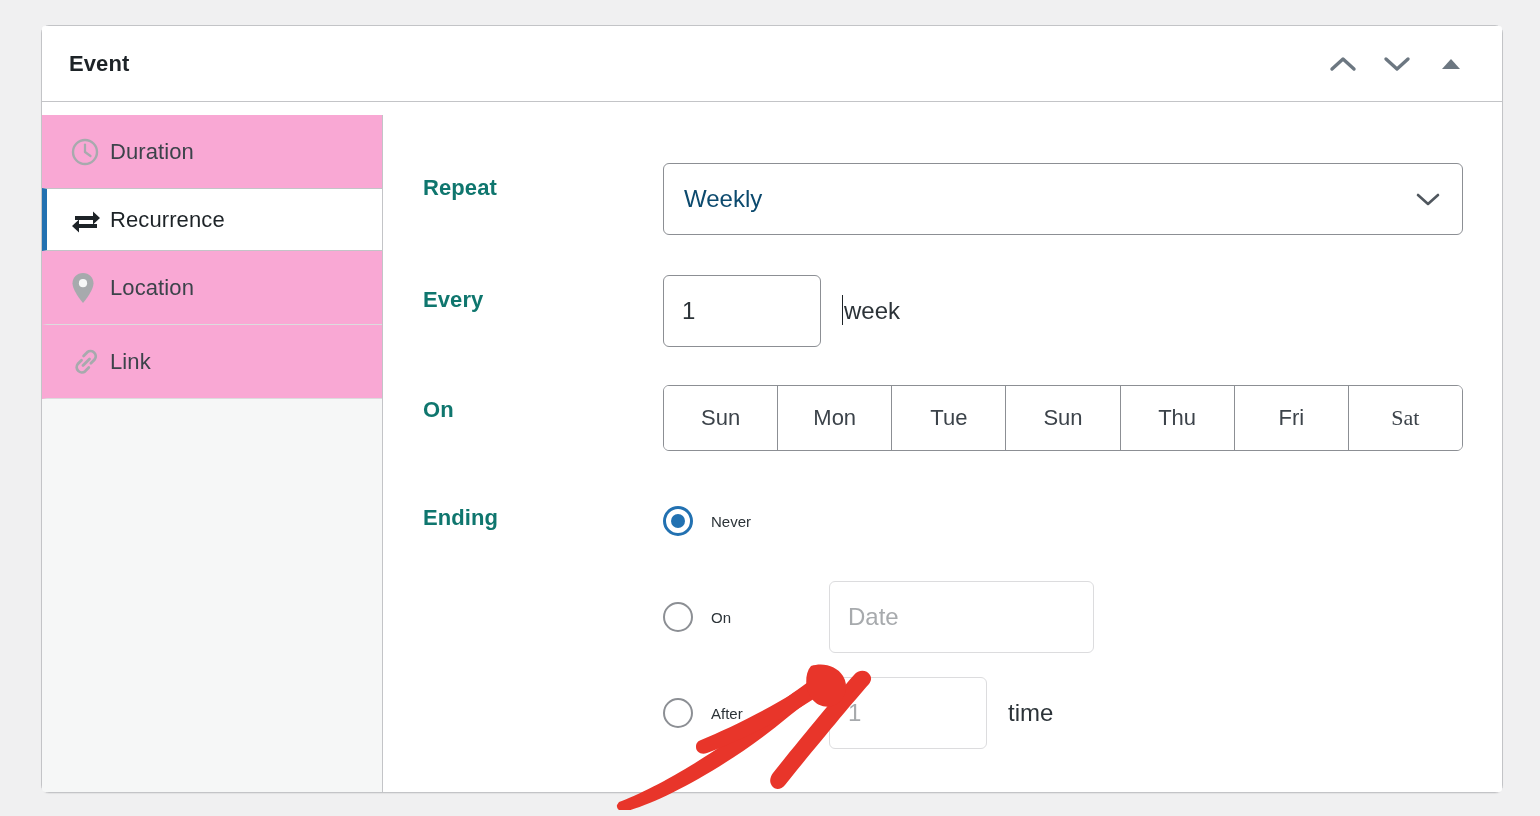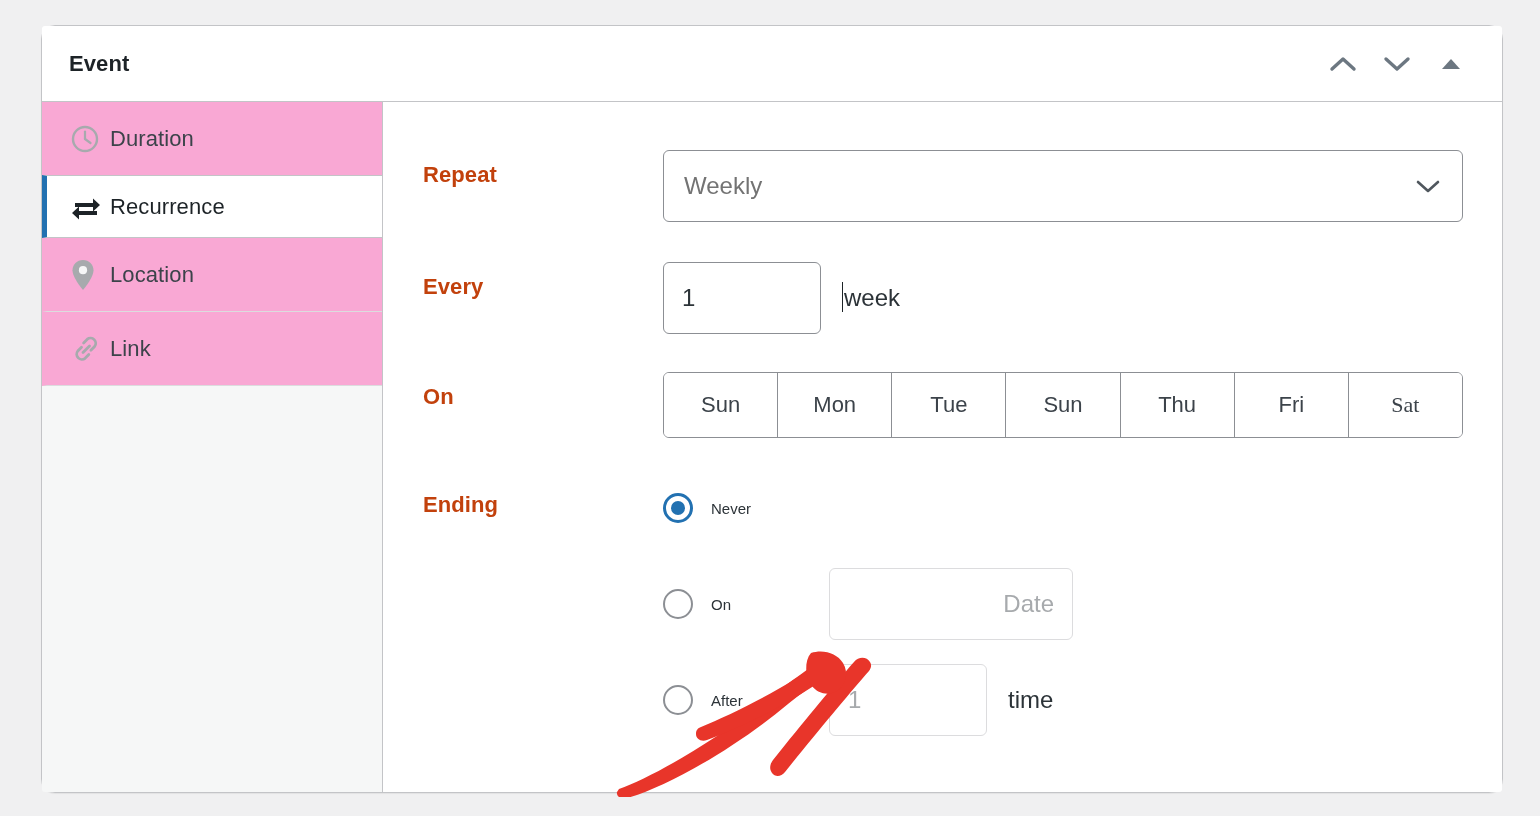--- a/index.html
+++ b/index.html
@@ -17,25 +17,26 @@
 
   
   #panel {
     position: absolute;
     left: 41px;
     top: 25px;
     width: 1462px;
     height: 768px;
     background: #ffffff;
     border: 1px solid #c3c4c7;
-    border-radius: 14px;
+    border-radius: 8px;
     box-sizing: border-box;
     box-shadow: 0 1px 1px rgba(0,0,0,.06);
     display: flex;
     flex-direction: column;
+    gap: 13px;
   }
 
   
   #panel-header {
     height: 76px;
     flex: 0 0 76px;
     border-bottom: 1px solid #c3c4c7;
     display: flex;
     align-items: center;
     padding: 0 24px 0 27px;
@@ -135,42 +136,42 @@
   .field-row {
     display: flex;
     align-items: flex-start;
     padding-left: 40px;
   }
   .field-label {
     width: 240px;
     flex: 0 0 240px;
     font-size: 22px;
     font-weight: bold;
-    color: #c2410c;
+    color: #0f766e;
     letter-spacing: 0.1px;
     padding-top: 12px;
   }
   .field-control { flex: 1 1 auto; }
 
   
   .select-wrap {
     position: relative;
     width: 800px;
     height: 72px;
   }
   select.big-select {
     width: 100%;
     height: 100%;
     box-sizing: border-box;
     border: 1px solid #8c8f94;
     border-radius: 6px;
     background: #ffffff;
     font-family: "Liberation Sans", sans-serif;
     font-size: 24px;
-    color: #737373;
+    color: #0c4a6e;
     padding: 0 54px 0 20px;
     -webkit-appearance: none;
     appearance: none;
     cursor: pointer;
     line-height: 70px;
   }
   .select-chevron {
     position: absolute;
     right: 22px;
     top: 50%;
@@ -422,21 +423,21 @@
         <div class="field-control">
 
           <div class="radio-line">
             <span class="radio checked"></span>
             <span class="radio-label">Never</span>
           </div>
 
           <div class="radio-line" style="margin-top:40px;">
             <span class="radio"></span>
             <span class="radio-label" style="width:100px;">On</span>
-            <input class="num-input light" type="text" style="width: 244px; margin-left: 18px; text-align: right;" placeholder="Date">
+            <input class="num-input light" type="text" style="width: 265px; margin-left: 18px;" placeholder="Date">
           </div>
 
           <div class="radio-line" style="margin-top:40px;">
             <span class="radio"></span>
             <span class="radio-label" style="width:100px;">After</span>
             <input class="num-input light" type="text" style="width: 158px; margin-left: 18px;" placeholder="1">
             <span class="inline-unit">time</span>
           </div>
 
         </div>

